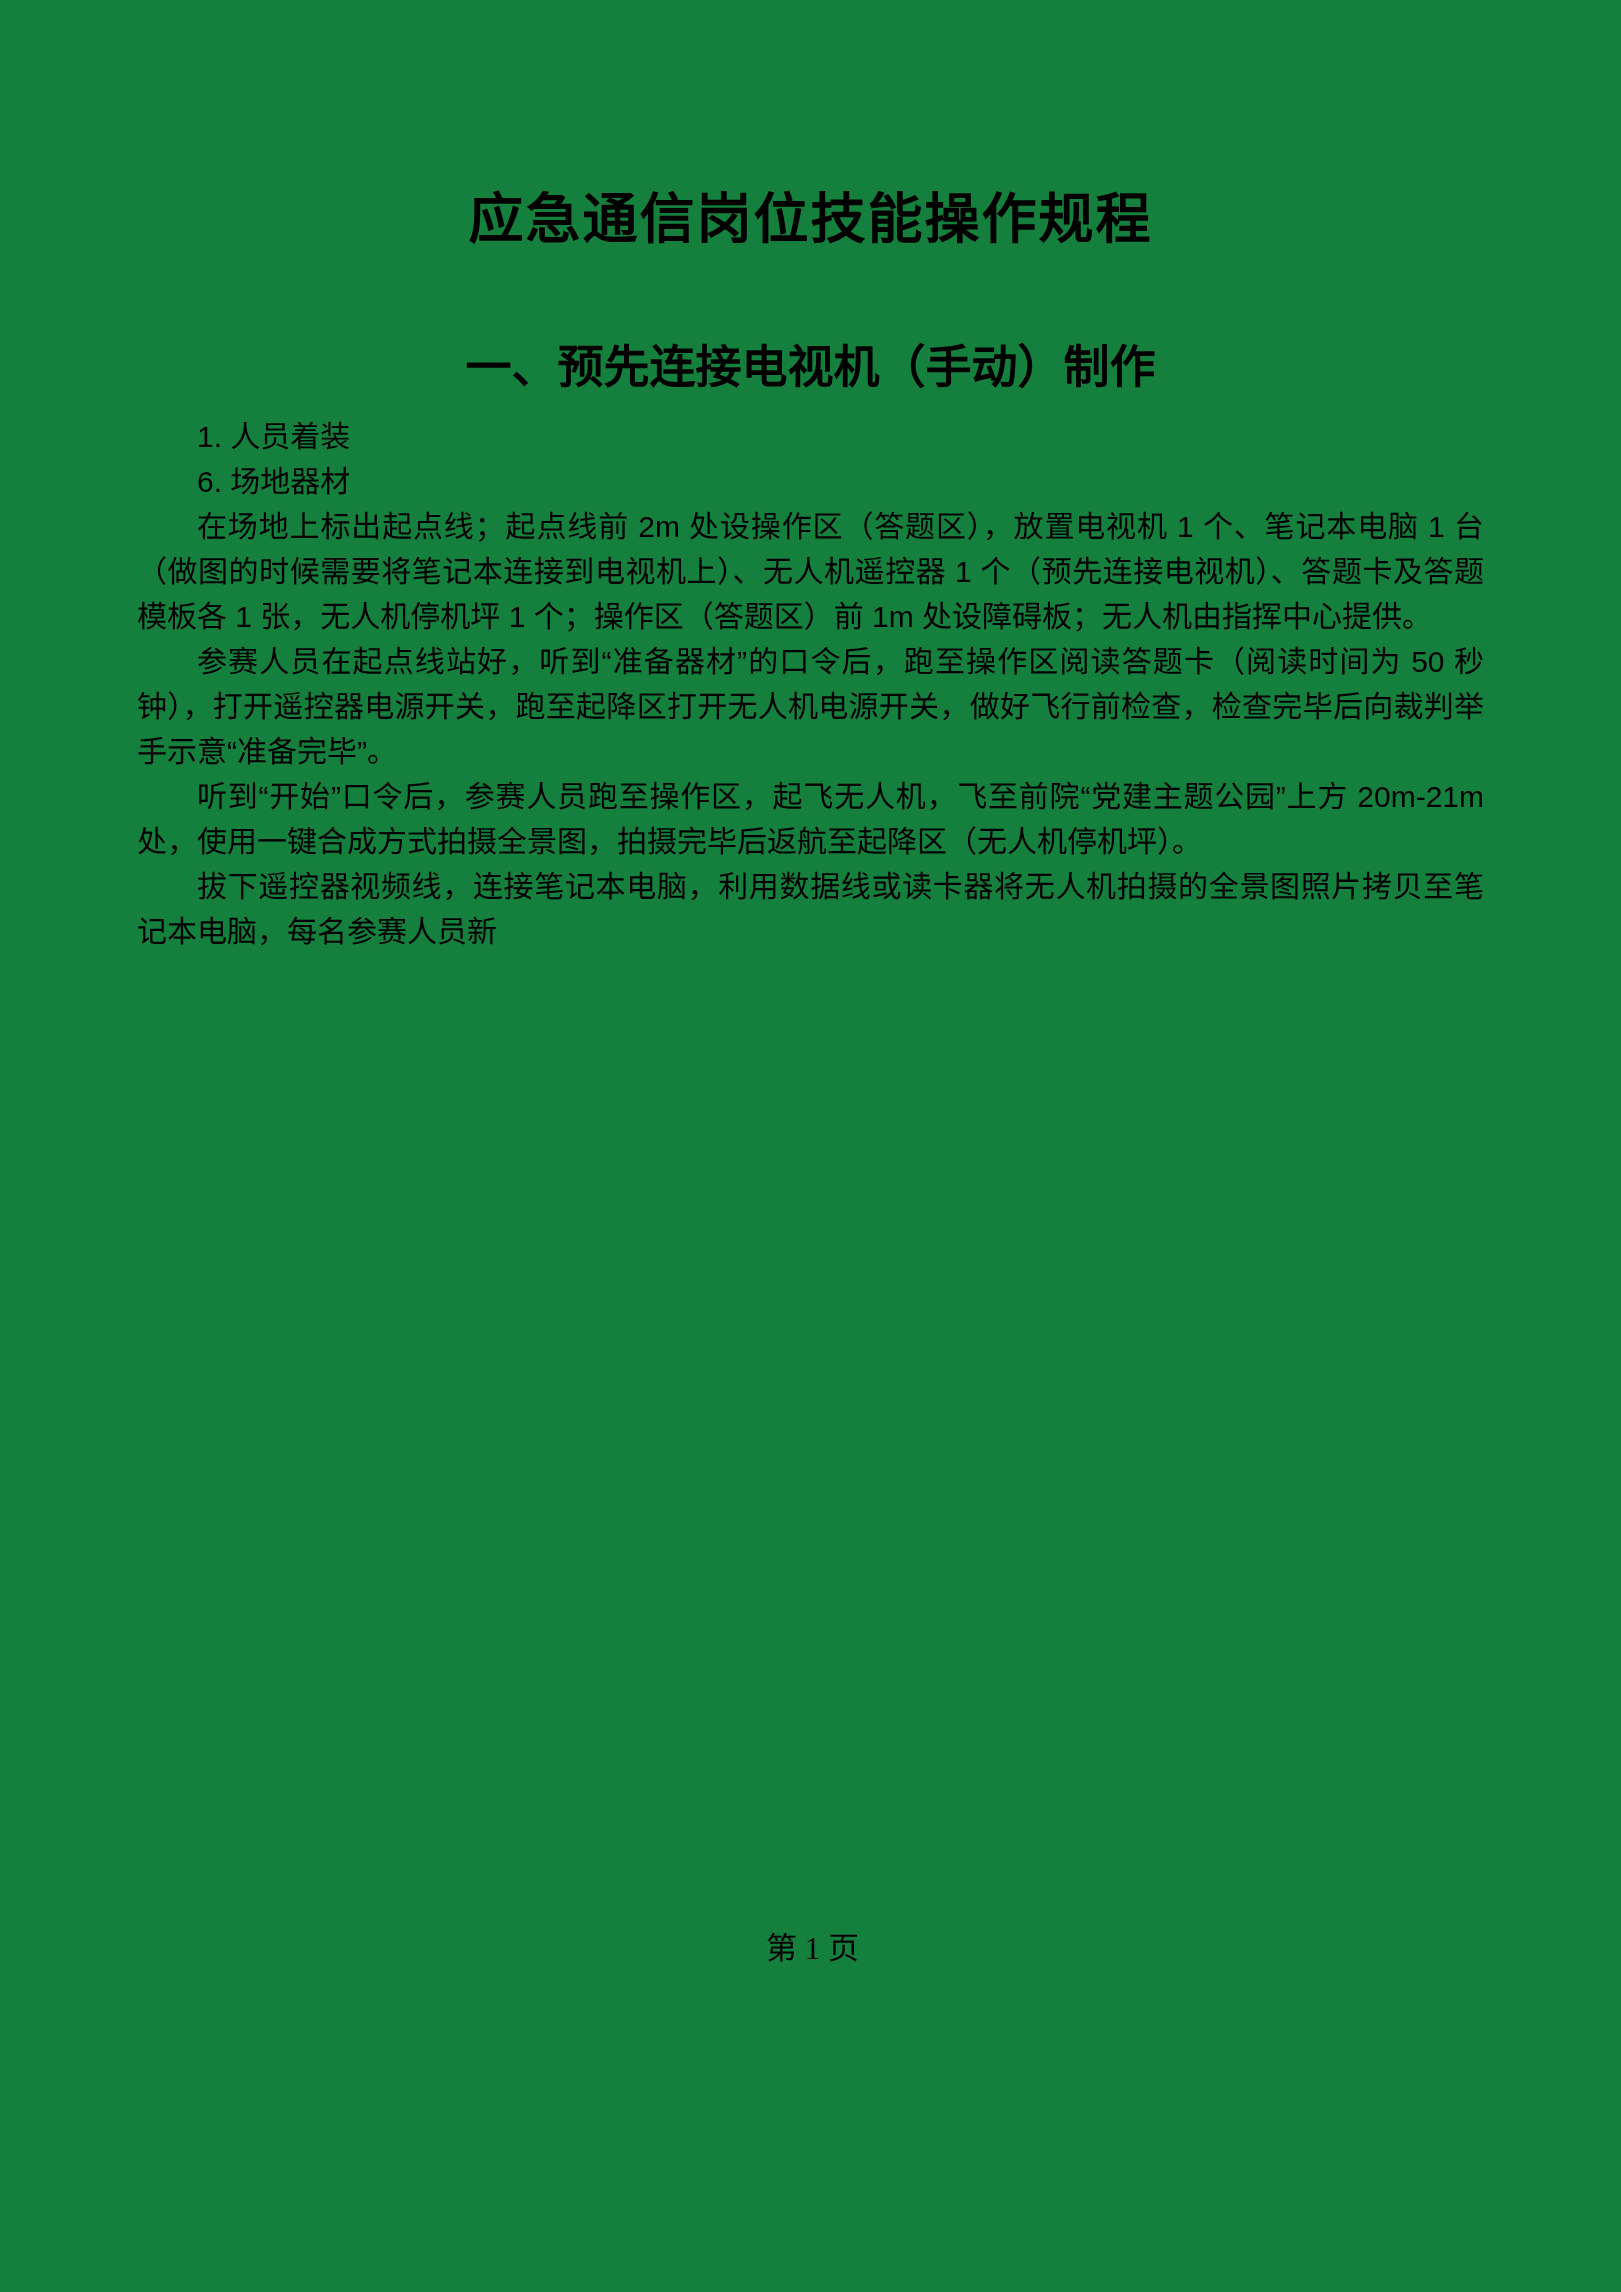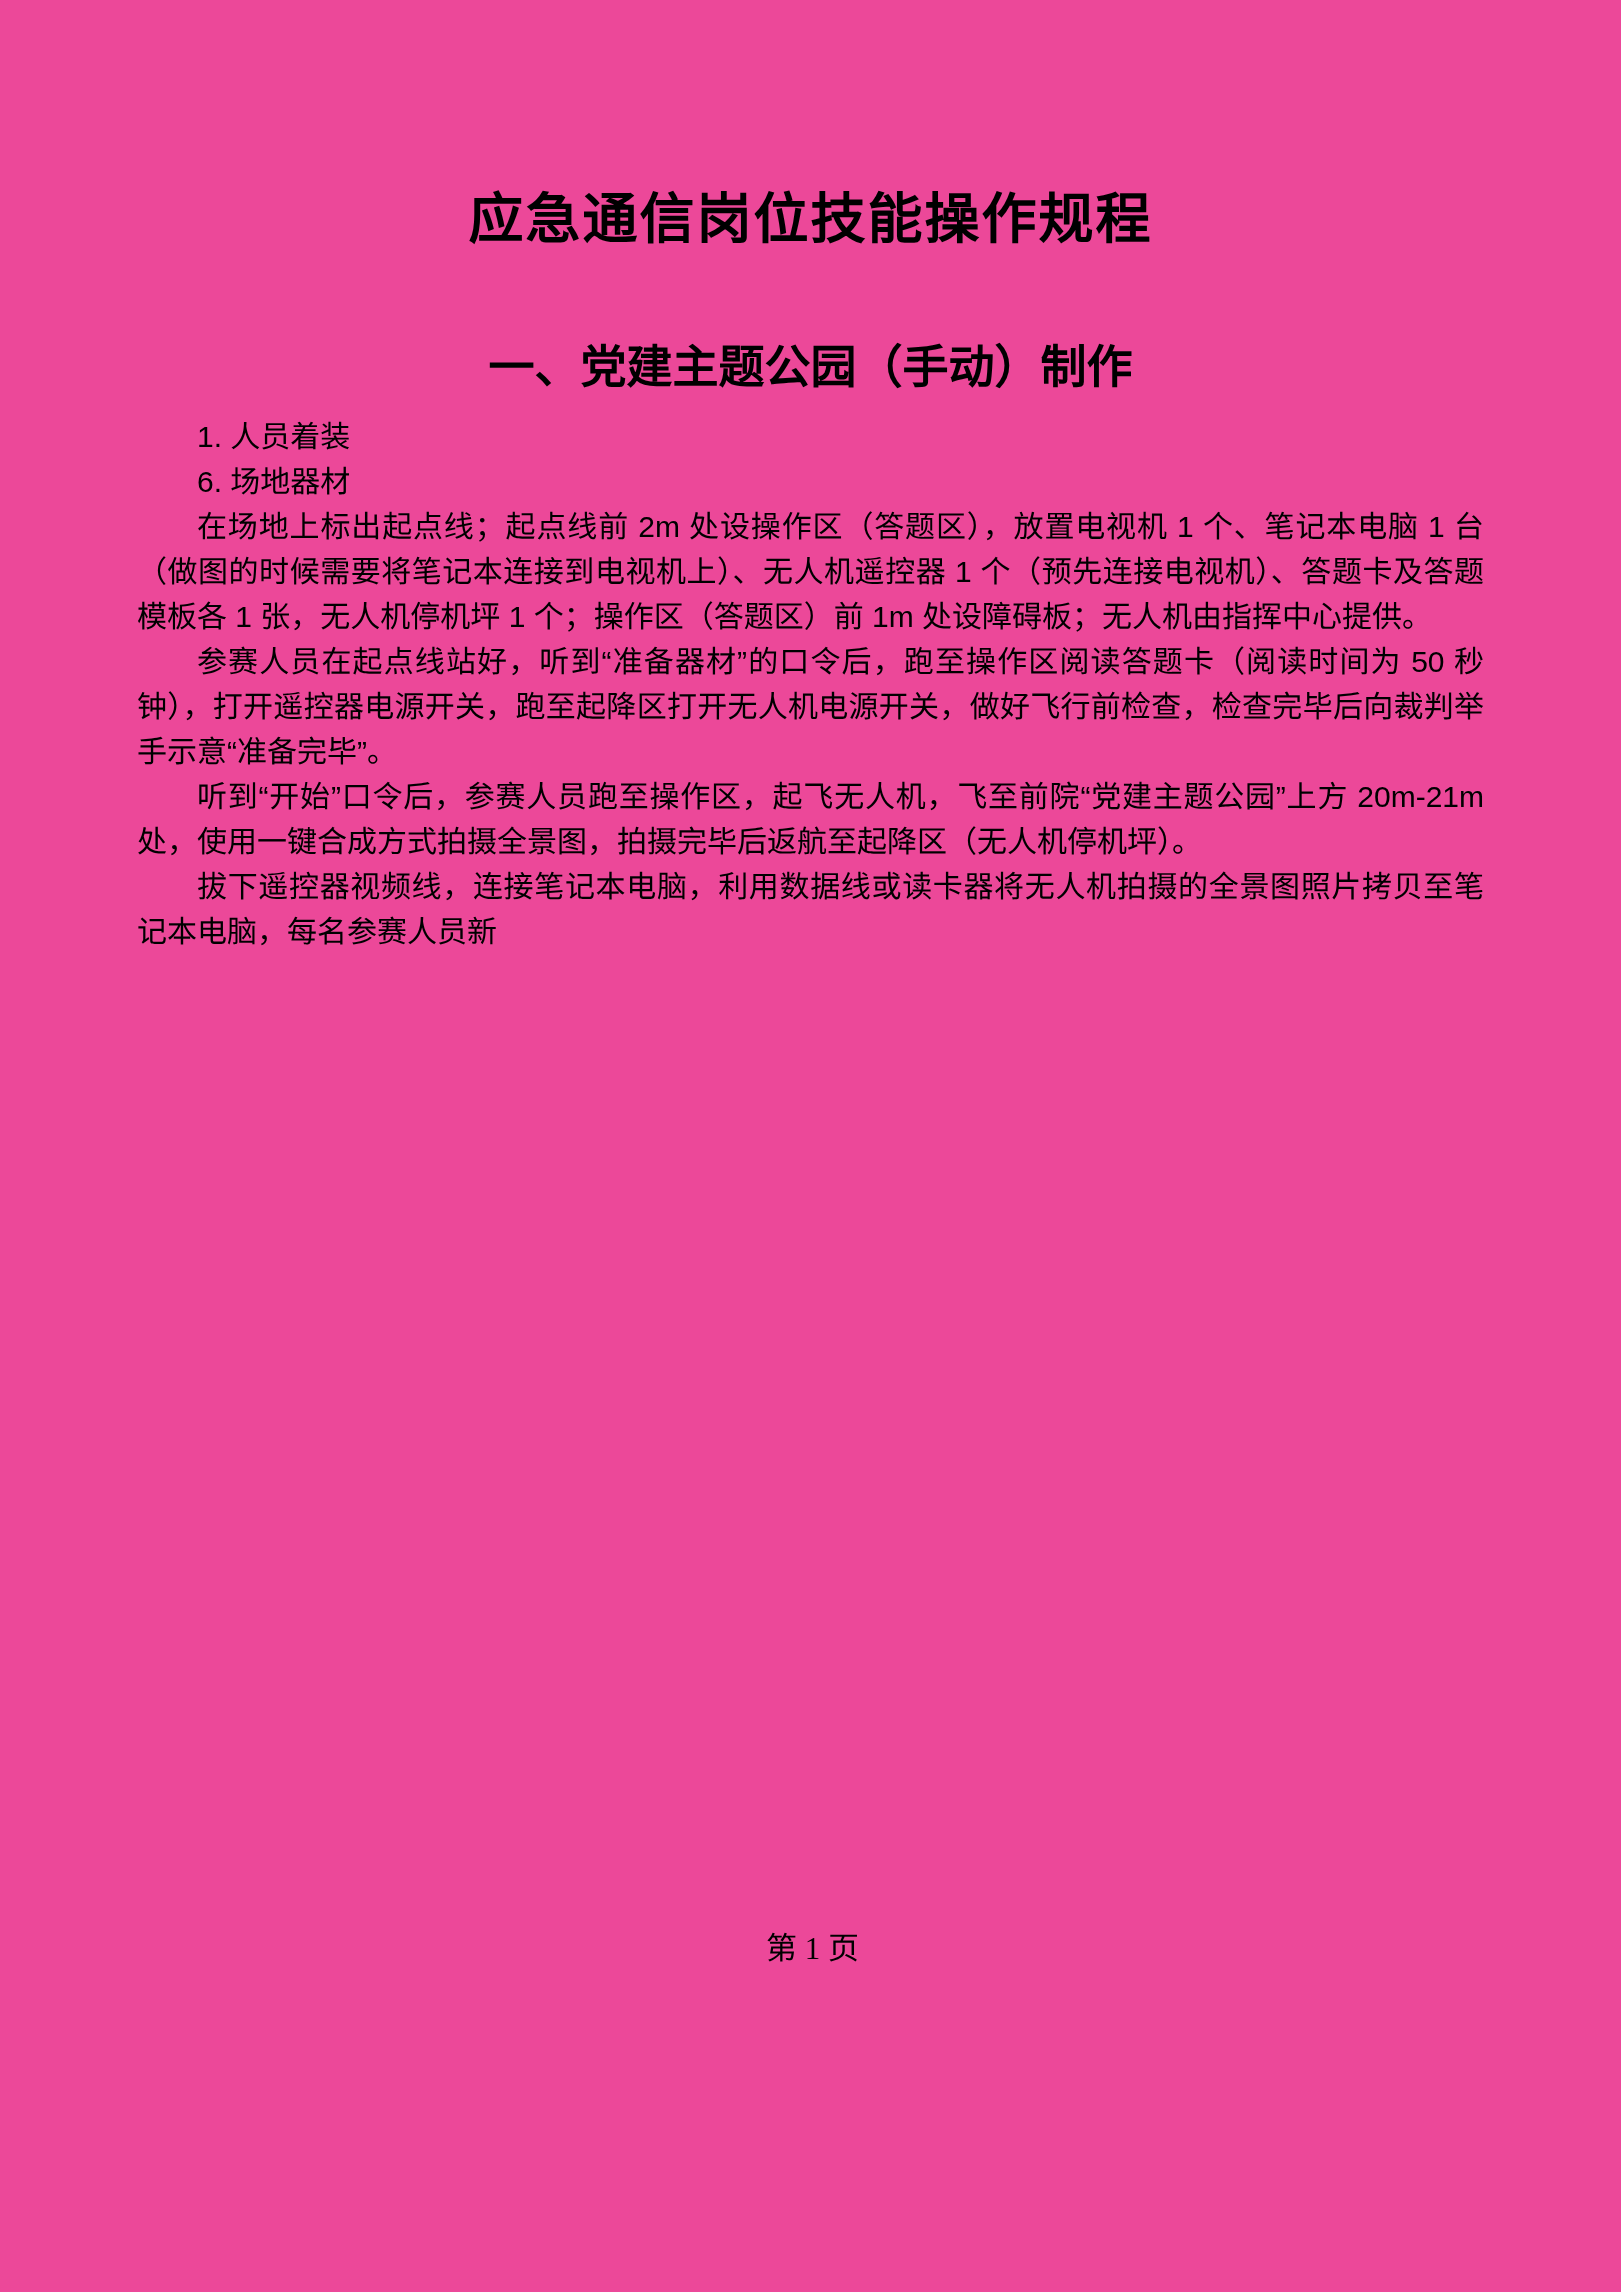--- a/index.html
+++ b/index.html
@@ -11,21 +11,21 @@
   body {
     font-family: "Liberation Sans", sans-serif;
     color: #111111;
   }
 
   .page {
     position: relative;
     width: 1621px;
     height: 2293px;
     margin: 0 auto;
-    background: #ec4899;
+    background: #15803d;
     overflow: hidden;
   }
 
   .page-content {
     padding: 0 137px;
   }
 
   .doc-title {
     margin-top: 174px;
     text-align: center;
@@ -65,21 +65,21 @@
   }
 </style>
 </head>
 <body>
 
 <div class="page">
   <div class="page-content">
 
     <h1 class="doc-title">应急通信岗位技能操作规程</h1>
 
-    <h2 class="section-heading">一、党建主题公园（手动）制作</h2>
+    <h2 class="section-heading">一、预先连接电视机（手动）制作</h2>
 
     <div class="body-text">
       <p>1. 人员着装</p>
       <p>6. 场地器材</p>
       <p>在场地上标出起点线；起点线前 2m 处设操作区（答题区），放置电视机 1 个、笔记本电脑 1 台（做图的时候需要将笔记本连接到电视机上）、无人机遥控器 1 个（预先连接电视机）、答题卡及答题模板各 1 张，无人机停机坪 1 个；操作区（答题区）前 1m 处设障碍板；无人机由指挥中心提供。</p>
       <p>参赛人员在起点线站好，听到“准备器材”的口令后，跑至操作区阅读答题卡（阅读时间为 50 秒钟），打开遥控器电源开关，跑至起降区打开无人机电源开关，做好飞行前检查，检查完毕后向裁判举手示意“准备完毕”。</p>
       <p>听到“开始”口令后，参赛人员跑至操作区，起飞无人机，飞至前院“党建主题公园”上方 20m-21m 处，使用一键合成方式拍摄全景图，拍摄完毕后返航至起降区（无人机停机坪）。</p>
       <p>拔下遥控器视频线，连接笔记本电脑，利用数据线或读卡器将无人机拍摄的全景图照片拷贝至笔记本电脑，每名参赛人员新</p>
     </div>
   </div>

